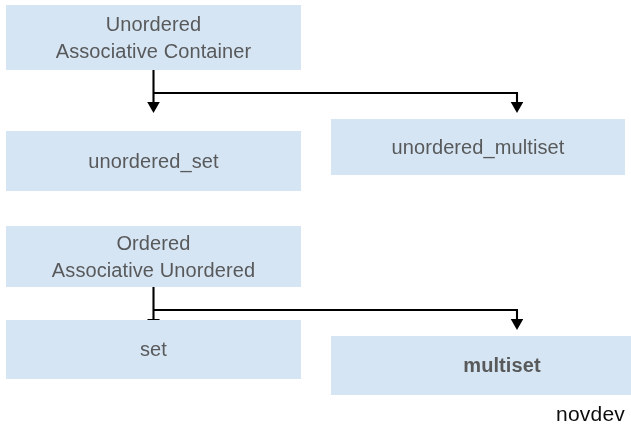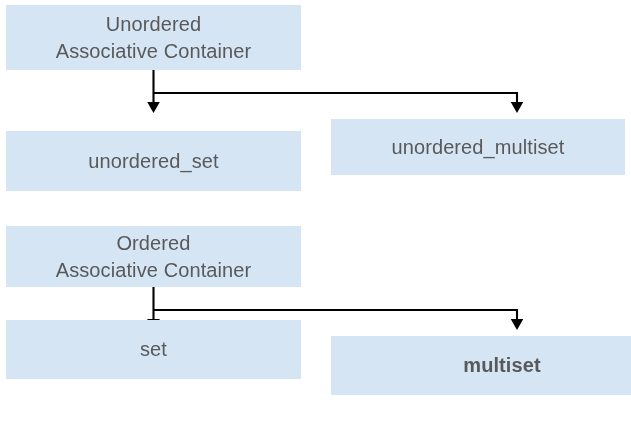--- a/index.html
+++ b/index.html
@@ -85,20 +85,21 @@
   </svg>
 
   <div class="node" id="node-unordered-root">Unordered
 Associative Container</div>
 
   <div class="node" id="node-unordered-set">unordered_set</div>
 
   <div class="node" id="node-unordered-mset">unordered_multiset</div>
 
   <div class="node" id="node-ordered-root">Ordered
-Associative Container</div>
+Associative Unordered</div>
 
   <div class="node" id="node-set">set</div>
 
   <div class="node" id="node-multiset">multiset</div>
 
+  <div class="watermark">novdev</div>
 
 </div>
 
 </body></html>

